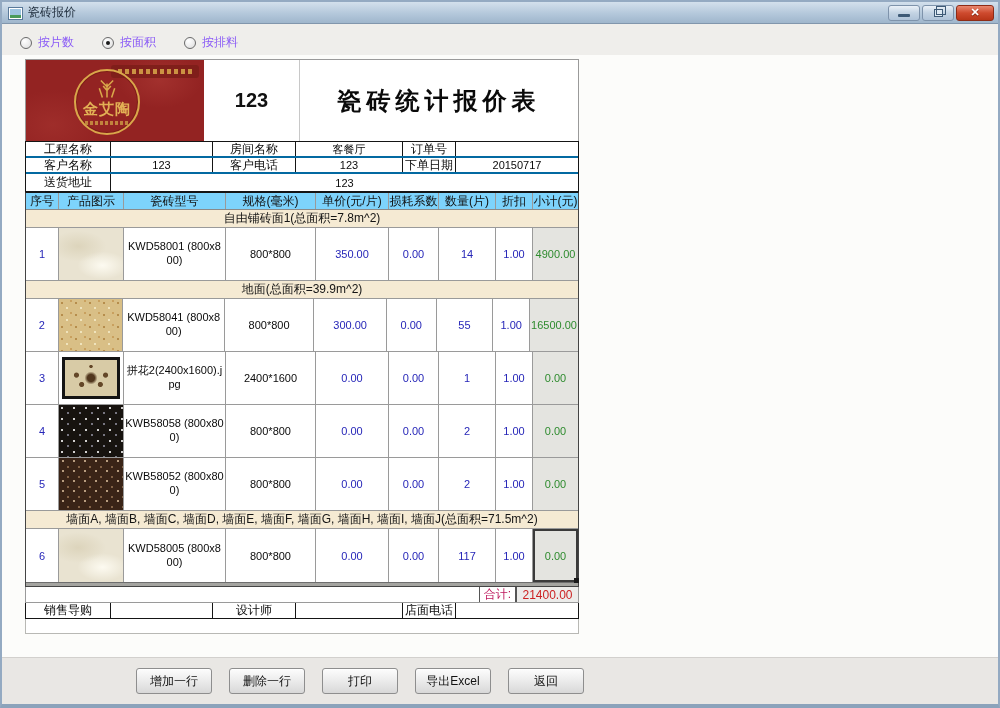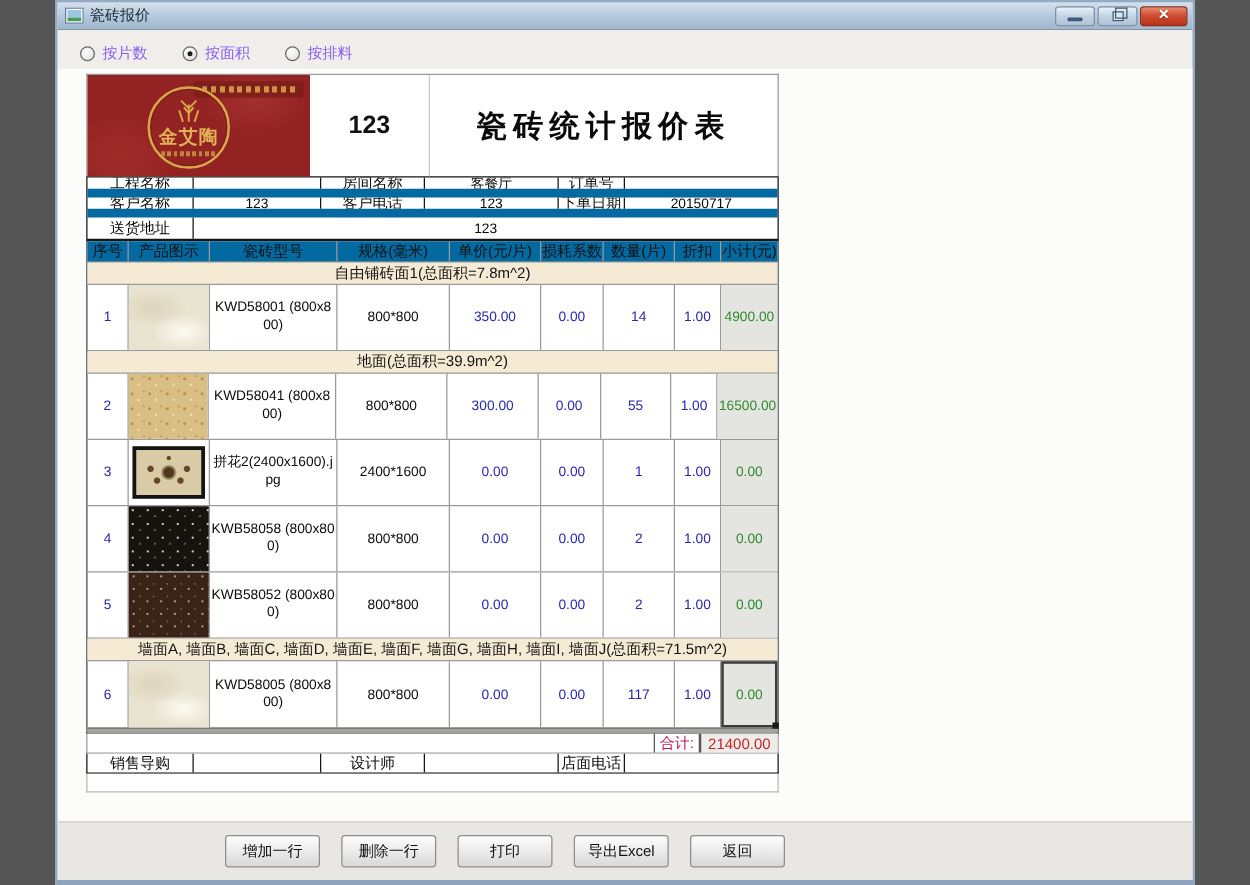--- a/index.html
+++ b/index.html
@@ -1,19 +1,19 @@
 <!DOCTYPE html>
 <html><head>
 <meta charset="utf-8">
 <style>
   * { box-sizing: border-box; margin: 0; padding: 0; }
   html,body { background:#555; }
   body { font-family: "Liberation Sans", sans-serif; }
   .window{
-    position:relative; width:912px; height:708px; margin:0 auto;
+    position:relative; width:1000px; height:708px; margin:0 auto;
     background:#EFEEEB; border:2px solid #94AAC2; border-bottom:4px solid #8CA3BB;
     overflow:hidden;
   }
   
   .titlebar{
     height:22px; display:flex; align-items:center; padding:0 4px;
     background:linear-gradient(#D3E0EC, #B4C8DB 55%, #9FB6CC);
     border-bottom:1px solid #8196AC;
   }
   .appicon{ width:15px; height:13px; margin:0 5px 0 2px; display:inline-block; }
@@ -67,29 +67,29 @@
   .bubble{
     position:absolute; right:5px; top:5px; width:88px; height:13px; border-radius:3px;
     background:rgba(125,30,26,.9); display:flex; align-items:center; justify-content:center;
   }
   .bubble::after{ content:""; position:absolute; left:8px; bottom:-4px;
     border:4px solid transparent; border-top-color:rgba(125,30,26,.9); border-left-width:2px;}
   .bubble-inner{ width:74px; height:5px;
     background:repeating-linear-gradient(90deg,#D9A74A 0 4px, transparent 4px 7px); opacity:.85;}
   
   .igrid{ border:1px solid #151515; font-size:12px; background:#fff; }
-  .irow{ display:flex; height:16px; border-bottom:7px solid #0369a1; }
+  .irow{ display:flex; height:16px; border-bottom:2px solid #0369a1; }
   .irow:last-child{ border-bottom:none; }
   .icell{ border-right:1px solid #151515; display:flex; align-items:center; justify-content:center; color:#0a0a0a; overflow:hidden; white-space:nowrap;}
   .icell:last-child{ border-right:none; }
   .i0{width:85px}.i1{width:102px}.i2{width:83px}.i3{width:107px}.i4{width:53px}.i5{flex:1}
   .ival{ font-size:11px; }
   
   .mgrid{ border:1px solid #444; border-top:1px solid #151515; font-size:11px; background:#fff; }
-  .hrow{ display:flex; height:17px; background:#0369a1; border-bottom:1px solid #8a8a8a; }
+  .hrow{ display:flex; height:17px; background:#7dd3fc; border-bottom:1px solid #8a8a8a; }
   .hcell{ display:flex; align-items:center; justify-content:center; font-size:12px; color:#111;
     border-right:1px solid #9a9a9a; overflow:hidden; white-space:nowrap;}
   .hcell:last-child, .mcell:last-child{ border-right:none; }
   .c0{width:33px}.c1{width:65px}.c2{width:102px}.c3{width:90px}.c4{width:73px}.c5{width:50px}.c6{width:57px}.c7{width:37px}.c8{flex:1}
   .srow{ display:flex; align-items:center; justify-content:center; height:18px;
     background:#F5EAD3; border-bottom:1px solid #9a9a9a; font-size:12px; color:#141414; }
   .mrow{ display:flex; height:53px; border-bottom:1px solid #9a9a9a; }
   .mrow:last-child{ border-bottom:none; }
   .mcell{ border-right:1px solid #9a9a9a; display:flex; align-items:center; justify-content:center;
     text-align:center; color:#0a0a0a; padding:1px; }

